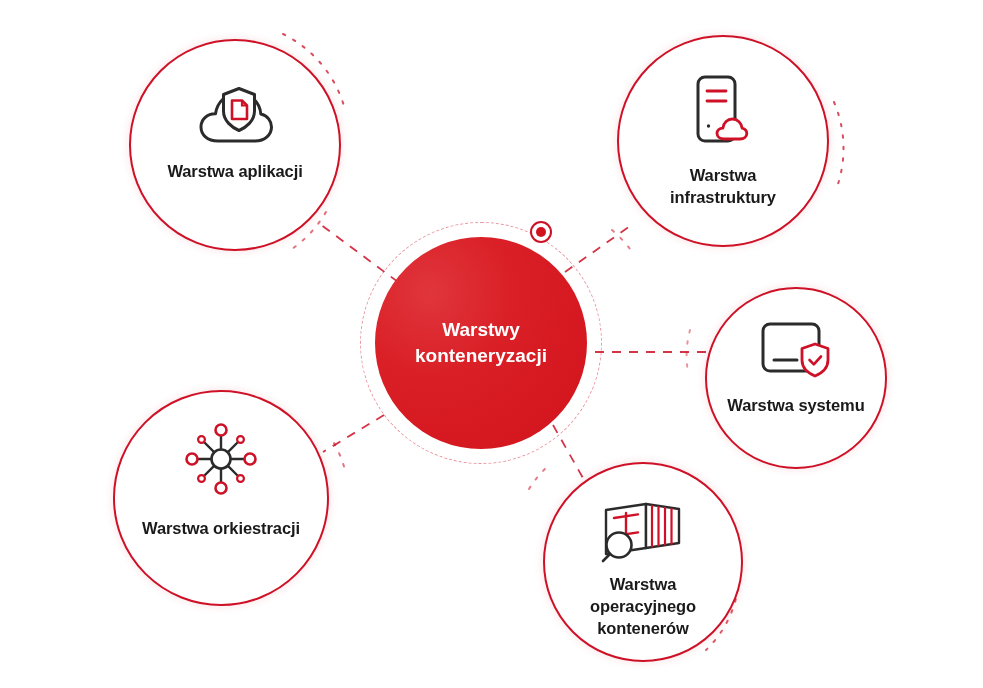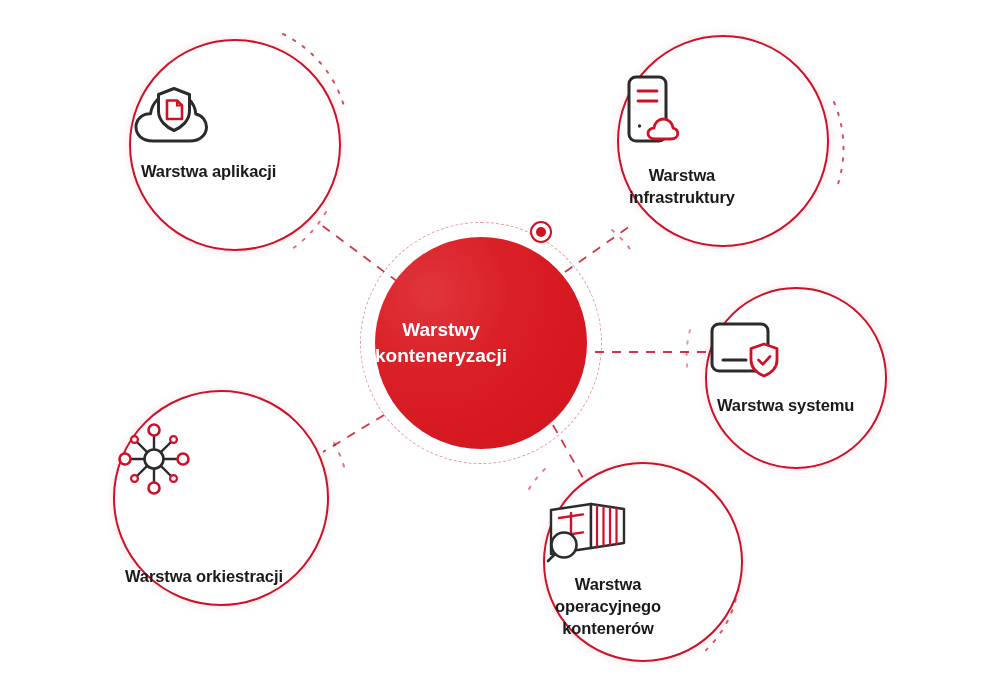--- a/index.html
+++ b/index.html
@@ -30,21 +30,21 @@
   
   .node {
     position: absolute;
     border-radius: 50%;
     background: #ffffff;
     border: 2px solid #CE1126;
     box-sizing: border-box;
     box-shadow: 0 0 10px rgba(206,17,38,0.13);
     display: flex;
     flex-direction: column;
-    align-items: flex-start;
+    align-items: center;
     justify-content: flex-start;
   }
   .node-icon {
     display: flex;
     align-items: center;
     justify-content: center;
   }
   .node-label {
     color: #1a1a1a;
     font-weight: bold;
@@ -65,21 +65,21 @@
   #node-infra .node-label { margin-top: 18px; }
 
   #node-os         { left: 705px; top: 287px; width: 182px; height: 182px; }
   #node-os .node-icon    { margin-top: 30px; }
   #node-os .node-label   { margin-top: 14px; }
 
   #node-runtime    { left: 543px; top: 462px; width: 200px; height: 200px; }
   #node-runtime .node-icon  { margin-top: 34px; }
   #node-runtime .node-label { margin-top: 10px; }
 
-  #node-orch       { left: 113px; top: 390px; width: 216px; height: 216px; gap: 48px; }
+  #node-orch       { left: 113px; top: 390px; width: 216px; height: 216px; }
   #node-orch .node-icon   { margin-top: 28px; }
   #node-orch .node-label  { margin-top: 20px; }
 
   
   #hub-ring {
     position: absolute;
     left: 360px;
     top: 222px;
     width: 242px;
     height: 242px;
@@ -90,21 +90,21 @@
   #hub {
     position: absolute;
     left: 375px;
     top: 237px;
     width: 212px;
     height: 212px;
     border-radius: 50%;
     background: radial-gradient(circle at 26% 26%, #E0353C 0%, #DA1F26 38%, #D2121C 100%);
     display: flex;
     align-items: center;
-    justify-content: flex-start;
+    justify-content: center;
   }
   #hub-label {
     color: #ffffff;
     font-weight: bold;
     font-size: 19px;
     line-height: 1.35;
     text-align: center;
     white-space: pre-line;
   }
   #hub-marker {

